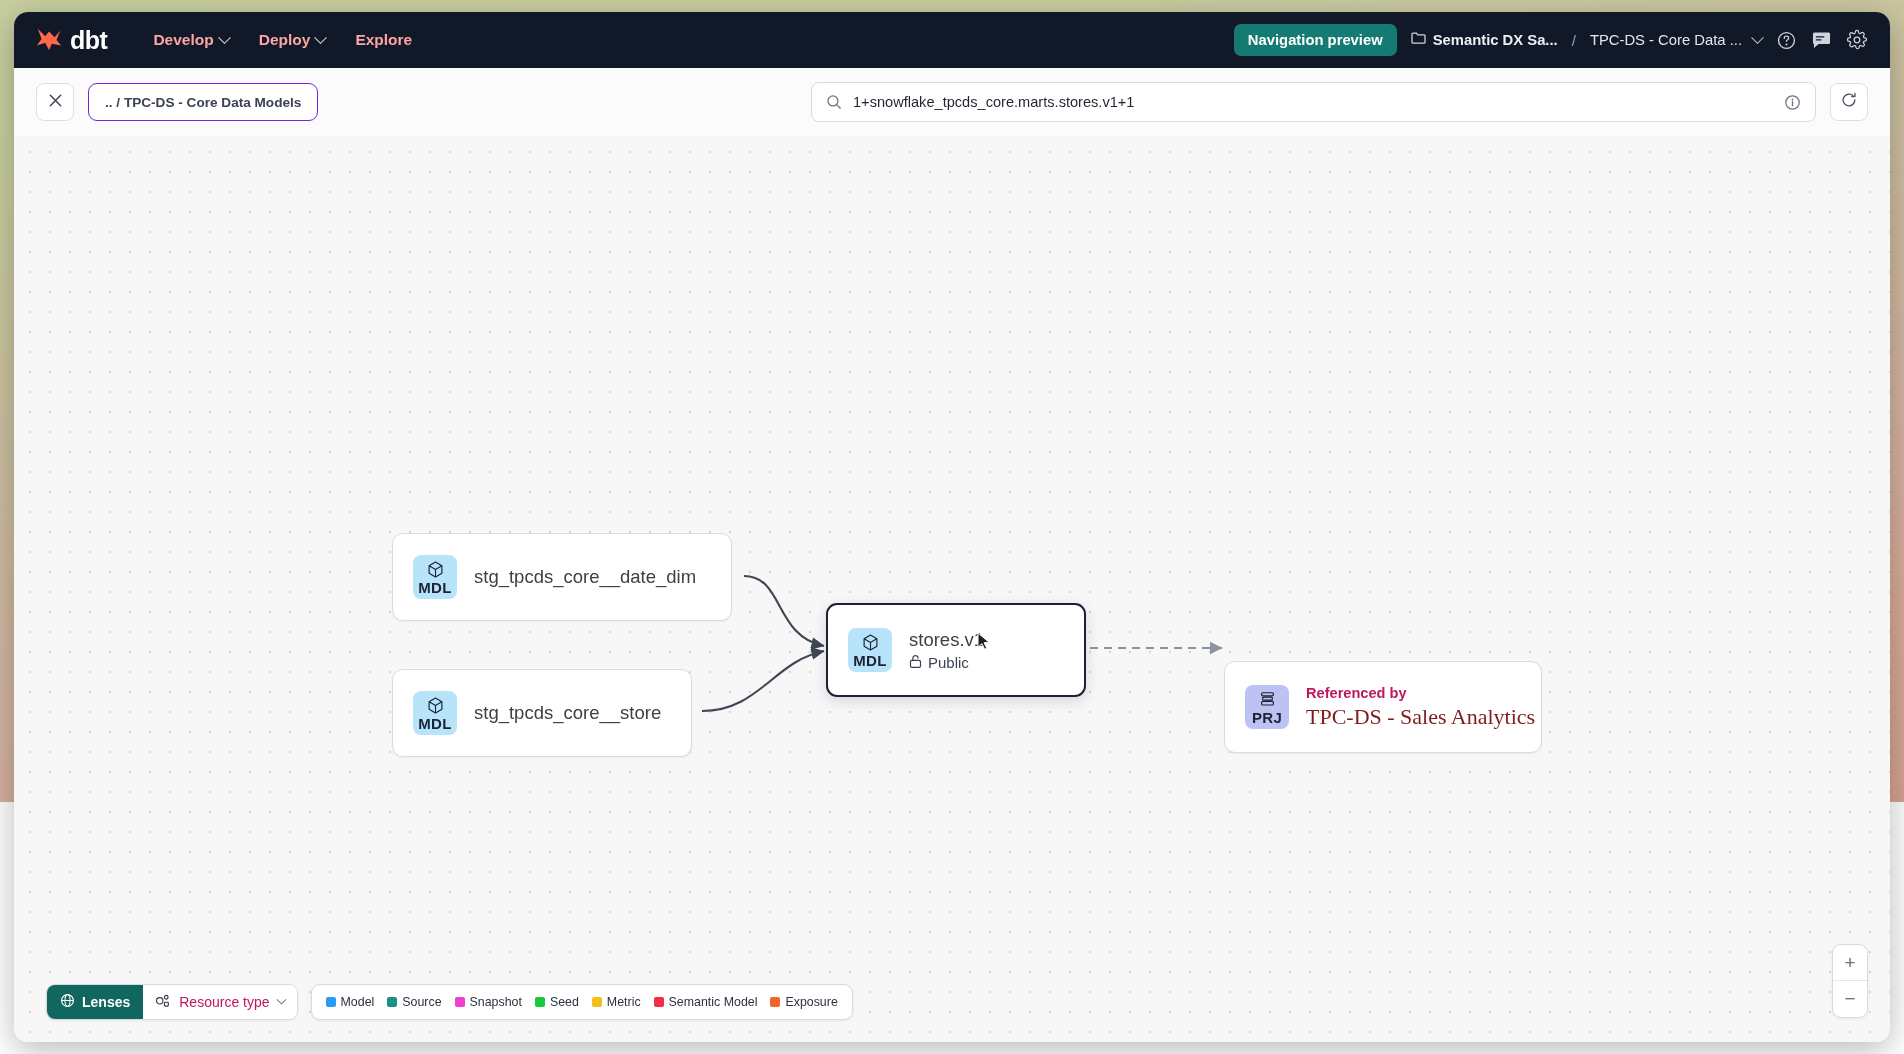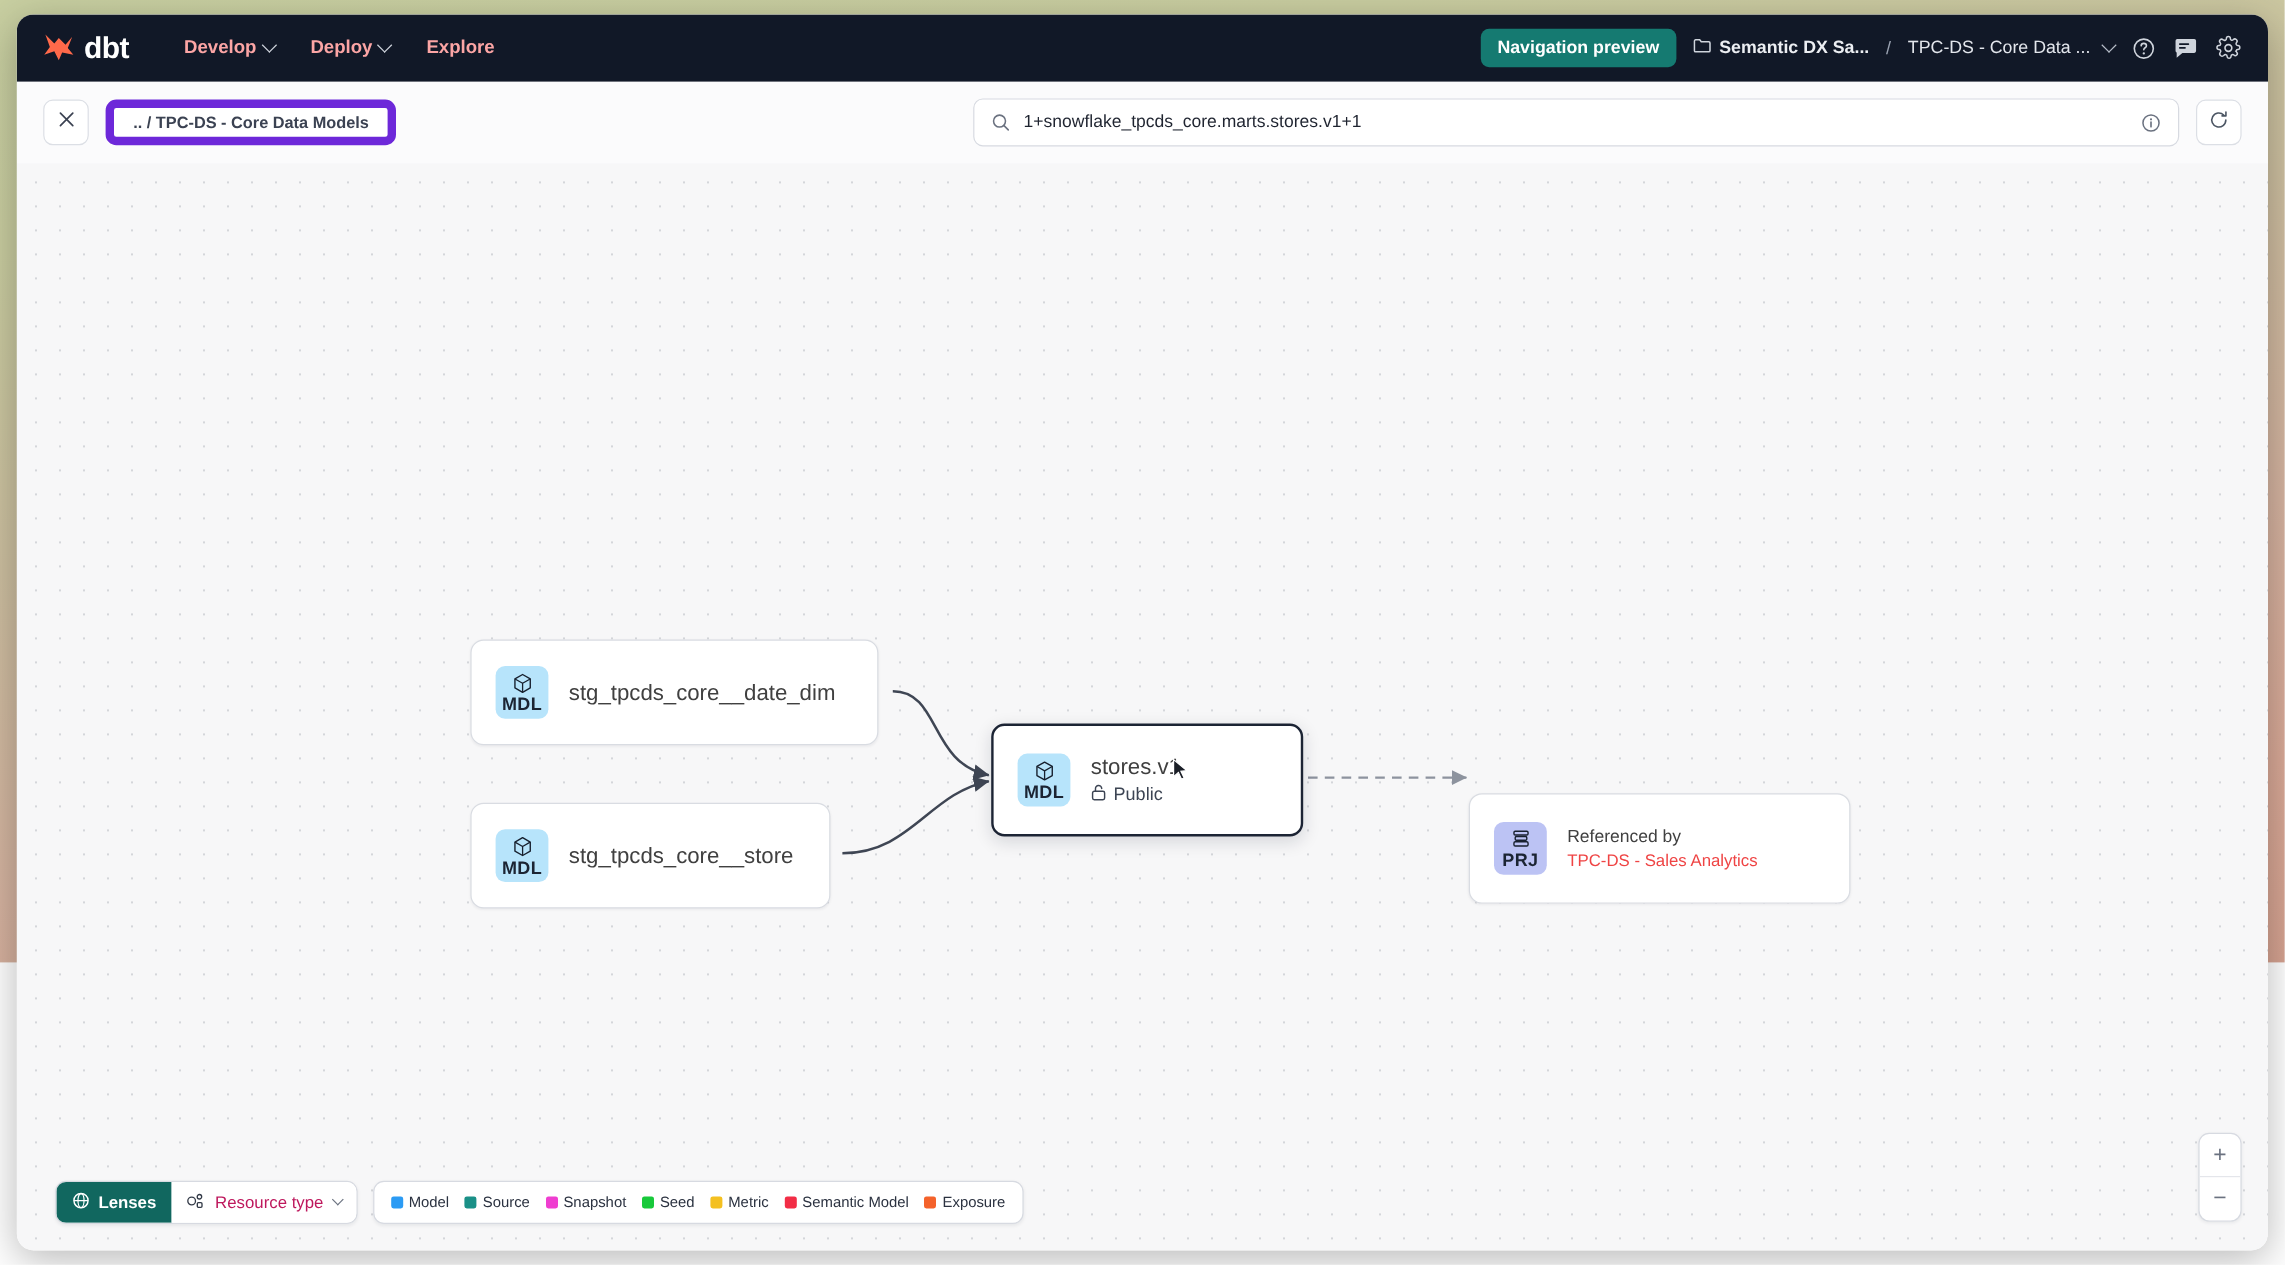--- a/index.html
+++ b/index.html
@@ -113,21 +113,21 @@
     gap: 14px;
     z-index: 4;
   }
   .sq-btn {
     width: 38px; height: 38px; border-radius: 8px;
     border: 1px solid #dcdfe5; background: #fff;
     display: flex; align-items: center; justify-content: center;
     cursor: pointer;
   }
   #crumb-pill {
-    height: 38px; border: 7px solid #6d28d9; background: #fff;
+    height: 38px; border: 1px solid #6d28d9; background: #fff;
     border-radius: 9px; display: flex; align-items: center;
     padding: 0 16px; font-size: 13.6px; color: #3b4252; font-weight: 600;
     cursor: pointer; white-space: nowrap;
   }
   #search-wrap {
     margin-left: auto;
     display: flex; align-items: center; gap: 14px;
   }
   #search-box {
     width: 1005px; height: 40px;
@@ -174,22 +174,22 @@
     display: flex; flex-direction: column; align-items: center;
     justify-content: center; gap: 1px; flex: none;
   }
   .badge.mdl { background: #b7e4fb; }
   .badge.prj { background: #bcc3f4; }
   .badge-txt { font-size: 15px; font-weight: 700; color: #1b2433; letter-spacing: .3px; line-height: 1; }
   .badge svg { display: block; }
   .node-body { display: flex; flex-direction: column; gap: 3px; min-width: 0; }
   .node-title { font-size: 18.5px; color: #404040; font-weight: 400; white-space: nowrap; }
   .node-sub { font-size: 15px; color: #3c4453; display: flex; align-items: center; gap: 6px; white-space: nowrap; }
-  .node-small { font-size: 14.6px; color: #404040; white-space: nowrap; }
-  .node-strong { font-size: 14px; color: #ef4444; white-space: nowrap; }
+  .node-small { font-size: 14.6px; color: #be185d; white-space: nowrap; font-weight: bold; }
+  .node-strong { font-size: 22px; color: #7f1d1d; white-space: nowrap; font-family: Liberation Serif, serif; }
 
   
   #cursor { position: absolute; left: 963px; top: 496px; }
 
   
   #bottombar {
     position: absolute;
     left: 32px; bottom: 22px;
     display: flex; align-items: center; gap: 13px;
     z-index: 6;

